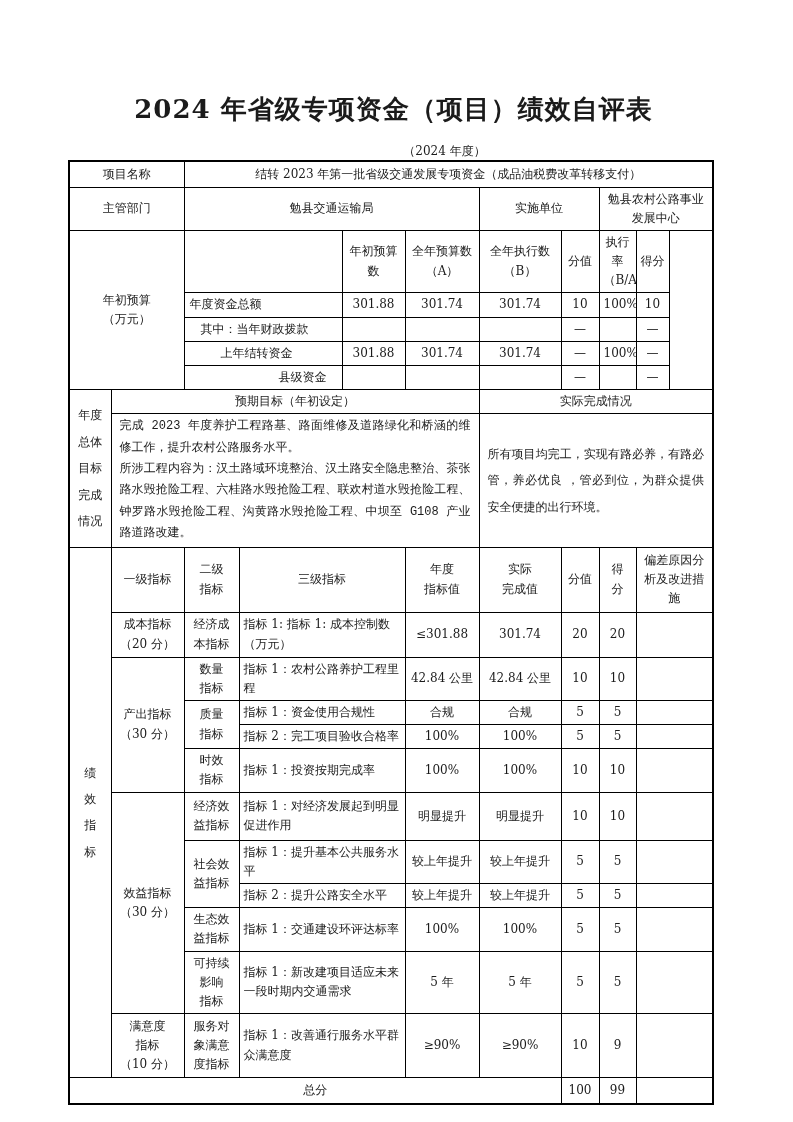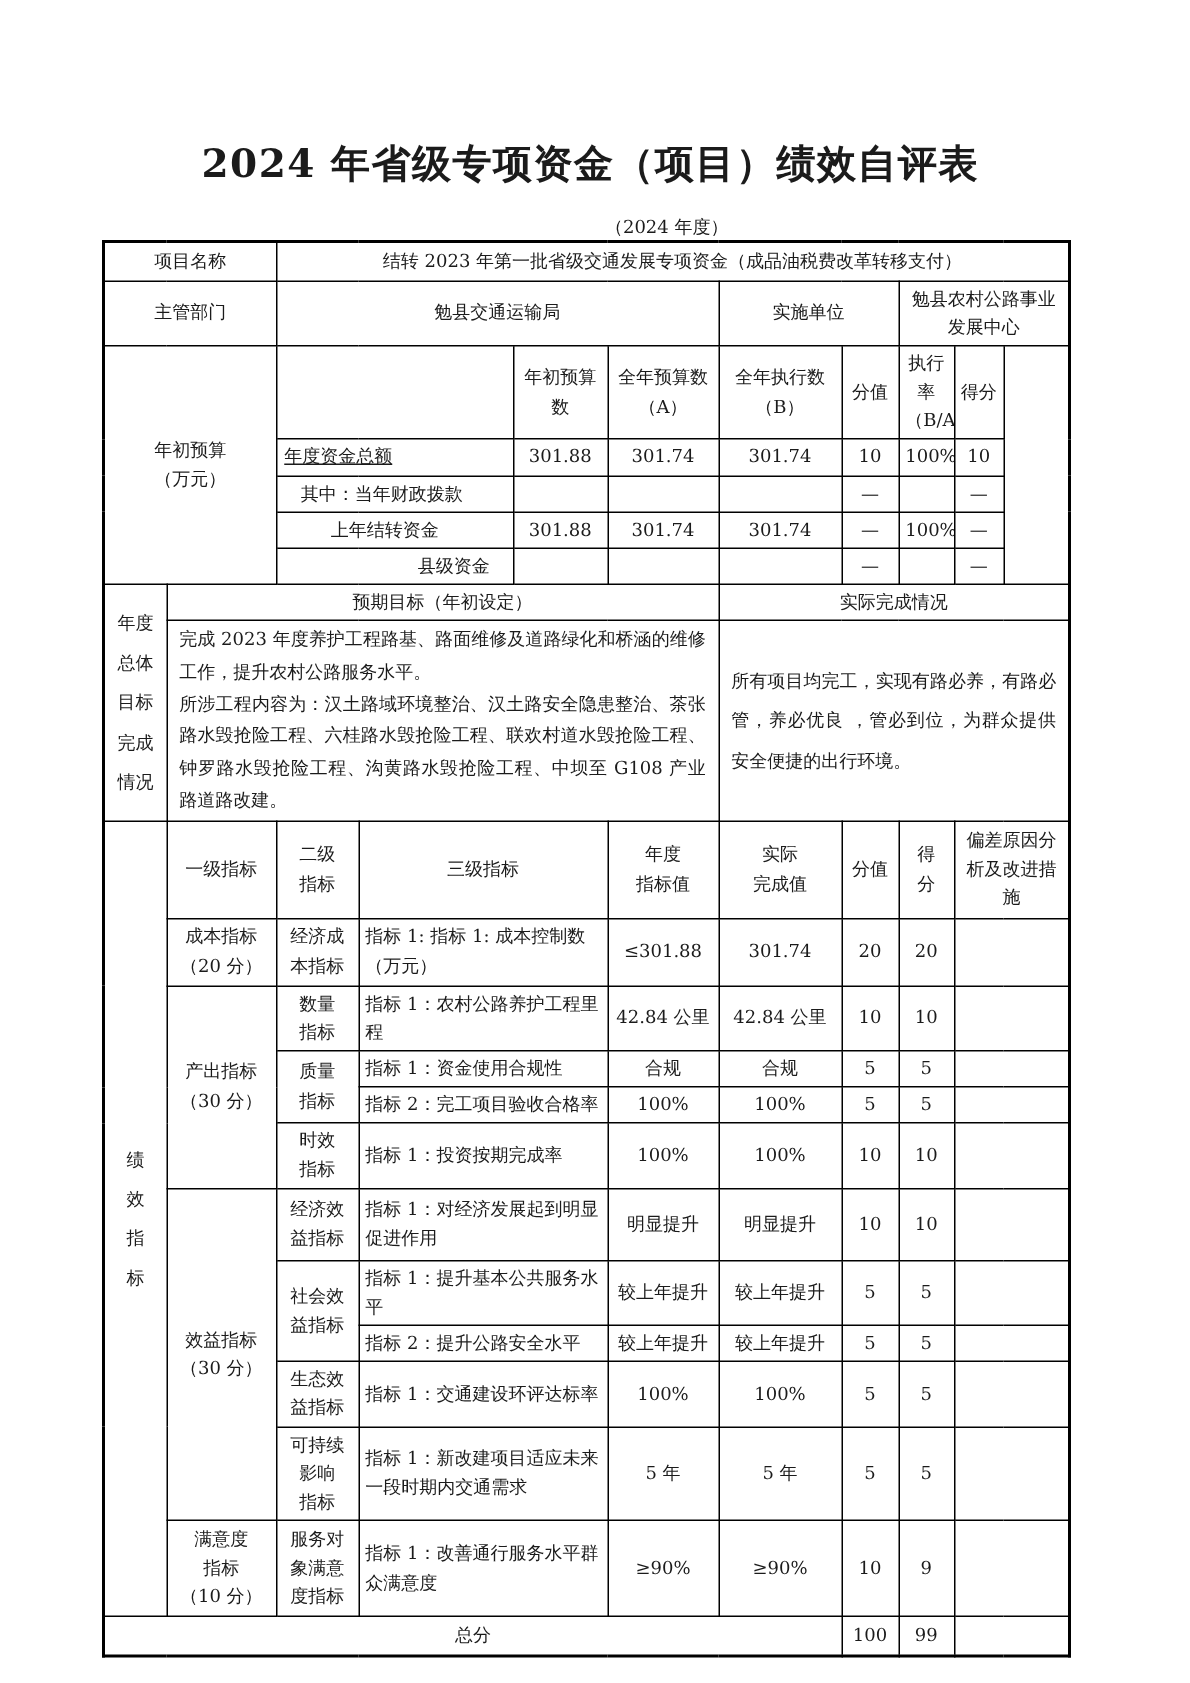--- a/index.html
+++ b/index.html
@@ -26,23 +26,23 @@
     border:1px solid #000;
     padding:2px 4px;
     text-align:center;vertical-align:middle;
     white-space:pre-line;
     line-height:1.6;
     overflow:hidden;
   }
   td.l{text-align:left;}
   td.just{text-align:justify;text-justify:inter-ideograph;}
   td.vlabel{line-height:2.2;}
-  td.goal-exp{line-height:1.78;vertical-align:middle;padding:2px 8px;}
+  td.goal-exp{line-height:1.78;vertical-align:middle;padding:2px 8px;font-family:Liberation Mono, monospace;}
   td.goal-act{line-height:2.2;padding:2px 8px;}
-  td.ind1{padding-left:5px;text-decoration:underline;}
+  td.ind1{padding-left:5px;}
   td.ind2{padding-left:16px;}
   td.ind3{padding-left:36px;}
   td.ind4{padding-left:94px;}
 </style>
 </head>
 <body>
 
 <div class="page-title">2024 年省级专项资金（项目）绩效自评表</div>
 <div class="page-subtitle">（2024 年度）</div>
 

